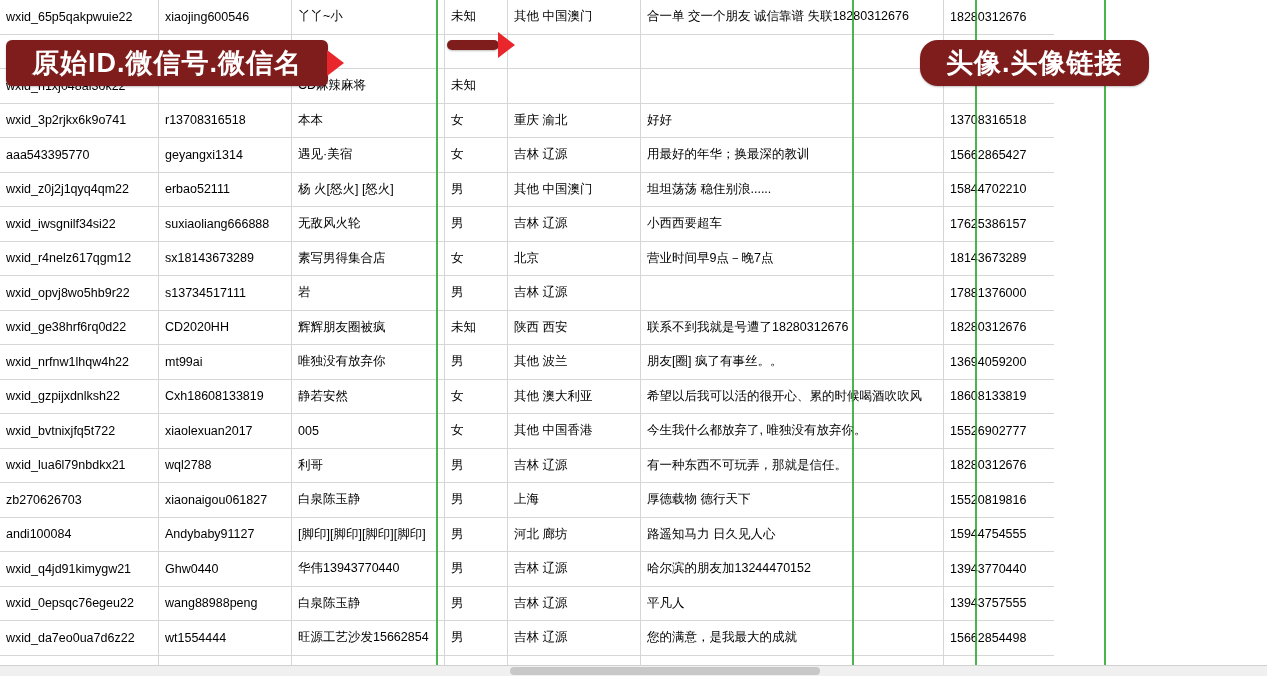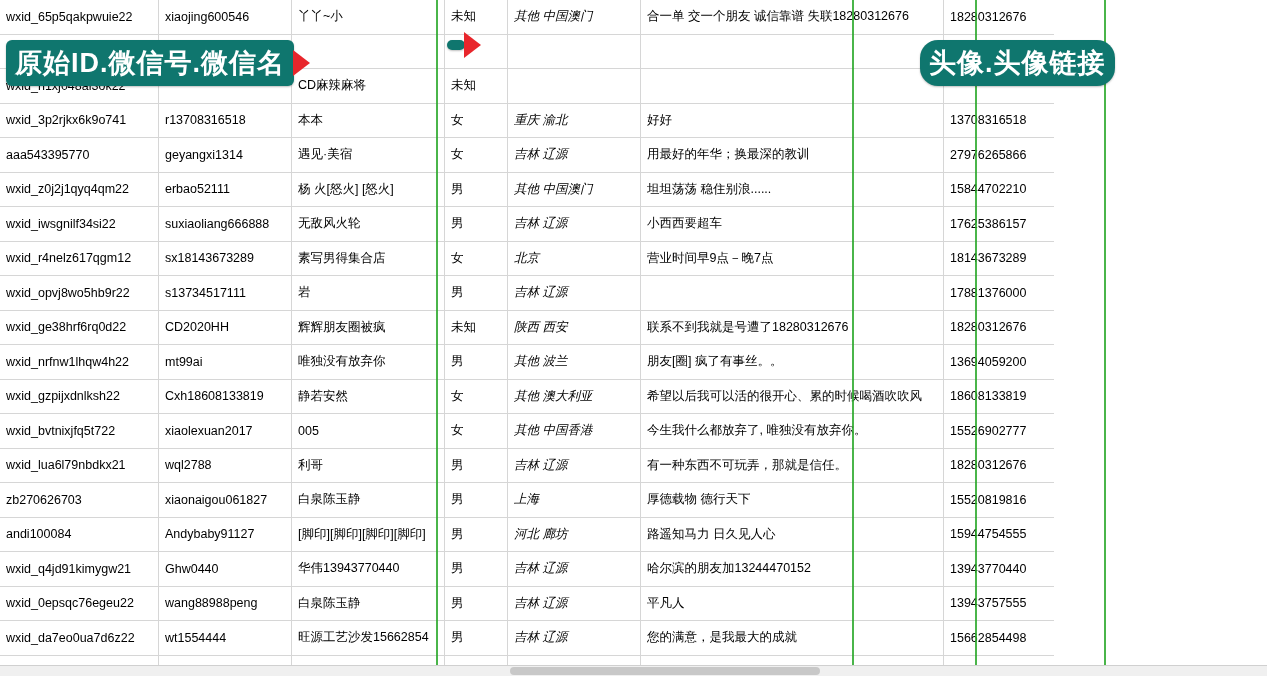--- a/index.html
+++ b/index.html
@@ -35,21 +35,21 @@
     padding: 0 6px;
     vertical-align: middle;
     white-space: nowrap;
     overflow: hidden;
     background: #ffffff;
   }
   .c-id      { width: 146px; }
   .c-wxno    { width: 120px; }
   .c-name    { width: 140px; }
   .c-sex     { width: 50px;  }
-  .c-region  { width: 120px; font-style: italic; }
+  .c-region  { width: 120px; }
   .c-sign    { width: 290px; }
   .c-phone   { width: 136px; }
   .c-avatar  { width: 60px; padding: 0; }
   .c-link    { width: 160px; }
 
   .avatar-cell {
     padding: 0 !important;
     text-align: center;
   }
   .avatar {
@@ -81,26 +81,26 @@
   .vline.v1 { left: 436px; }
   .vline.v2 { left: 852px; }
   .vline.v3 { left: 975px; }
   .vline.v4 { left: 1104px; }
 
   
   .callout {
     position: absolute;
     display: flex;
     align-items: center;
-    background: #0f766e;
+    background: #7f1d1d;
     color: #ffffff;
     font-weight: bold;
     font-size: 27px;
     letter-spacing: 1px;
-    padding: 5px 9px;
+    padding: 5px 26px;
     border-radius: 6px;
     box-shadow: 0 1px 2px rgba(0,0,0,0.25);
     white-space: nowrap;
   }
   .callout.c1 { left: 6px;   top: 40px; }
   .callout.c2 { left: 447px; top: 40px; }
   .callout.c3 { left: 920px; top: 40px; border-radius: 18px; }
 
   .callout .tail {
     position: absolute;
@@ -182,21 +182,21 @@
           <td class="c-avatar avatar-cell"><span class="avatar" style="background: rgb(176, 141, 122);"></span></td>
           <td class="c-link link">http://wx.qlogo.cn/mmhead</td>
         </tr>
         <tr>
           <td class="c-id">aaa543395770</td>
           <td class="c-wxno">geyangxi1314</td>
           <td class="c-name">遇见·美宿</td>
           <td class="c-sex">女</td>
           <td class="c-region">吉林 辽源</td>
           <td class="c-sign">用最好的年华；换最深的教训</td>
-          <td class="c-phone">27976265866</td>
+          <td class="c-phone">15662865427</td>
           <td class="c-avatar avatar-cell"><span class="avatar" style="background: rgb(224, 184, 160);"></span></td>
           <td class="c-link link">http://wx.qlogo.cn/mmhead</td>
         </tr>
         <tr>
           <td class="c-id">wxid_z0j2j1qyq4qm22</td>
           <td class="c-wxno">erbao52111</td>
           <td class="c-name">杨 火[怒火] [怒火]</td>
           <td class="c-sex">男</td>
           <td class="c-region">其他 中国澳门</td>
           <td class="c-sign">坦坦荡荡 稳住别浪......</td>

